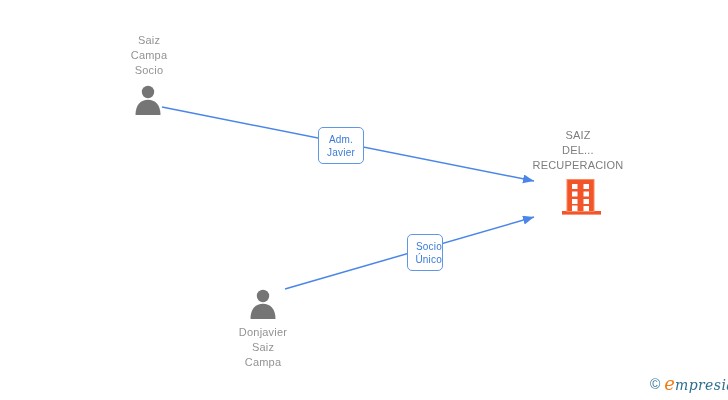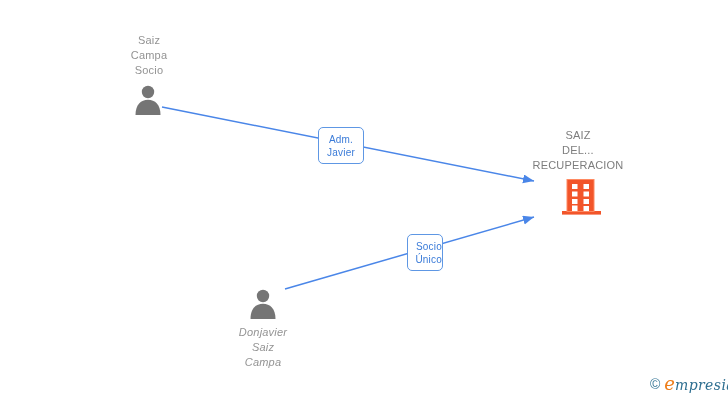--- a/index.html
+++ b/index.html
@@ -9,21 +9,21 @@
   }
   .edges{position:absolute;left:0;top:0;width:728px;height:400px;}
   .edge{stroke:#4a86e8;stroke-width:1.5;fill:none;}
 
   .node-label{
     position:absolute;text-align:center;font-size:11px;line-height:15px;
     color:#939393;letter-spacing:0.2px;
   }
   .node-label span{display:block;}
   .person-top-label{left:99px;top:33px;width:100px;}
-  .person-bottom-label{left:213px;top:325px;width:100px;font-style:italic;}
+  .person-bottom-label{left:213px;top:325px;width:100px;}
   .company-label{left:515px;top:128px;width:126px;color:#7d7d7d;}
 
   .icon-svg{position:absolute;}
   .person-top-icon{left:134px;top:85px;width:28px;height:30px;}
   .person-bottom-icon{left:249px;top:289px;width:28px;height:30px;}
   .building-icon{left:561px;top:178px;width:41px;height:37px;}
 
   .rel-box{
     position:absolute;box-sizing:border-box;background:#ffffff;
     border:1px solid #5e97e4;border-radius:5px;color:#3a7bd8;

